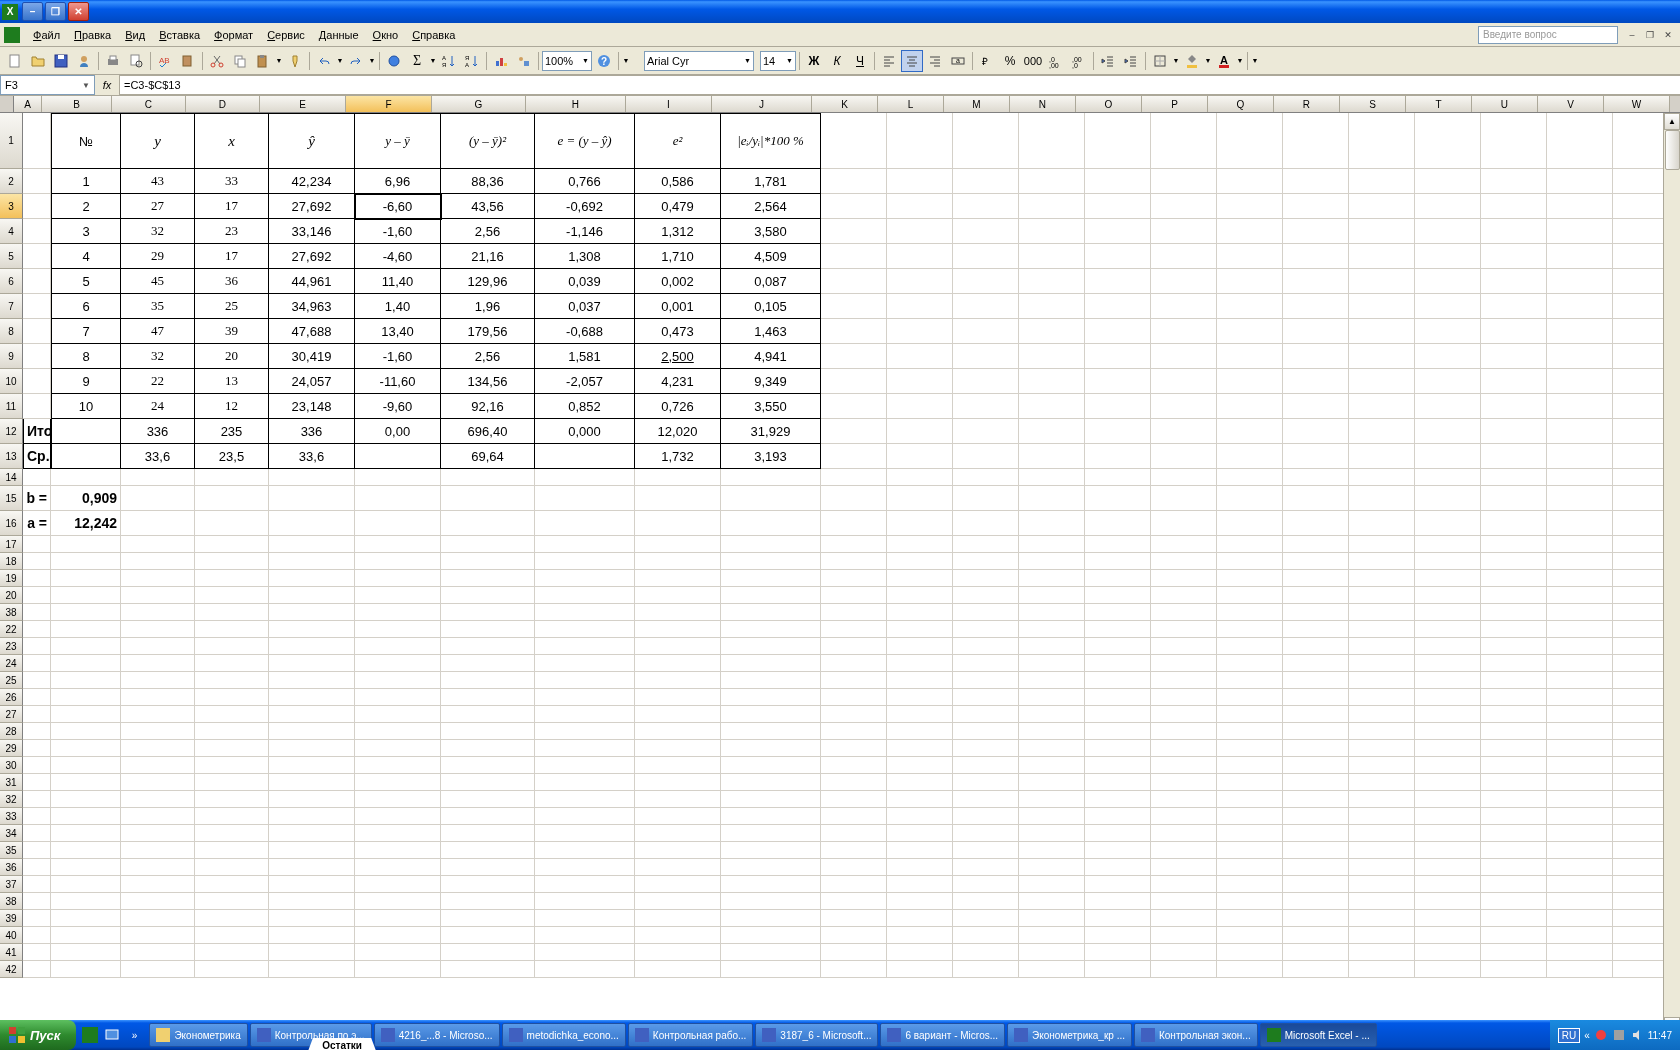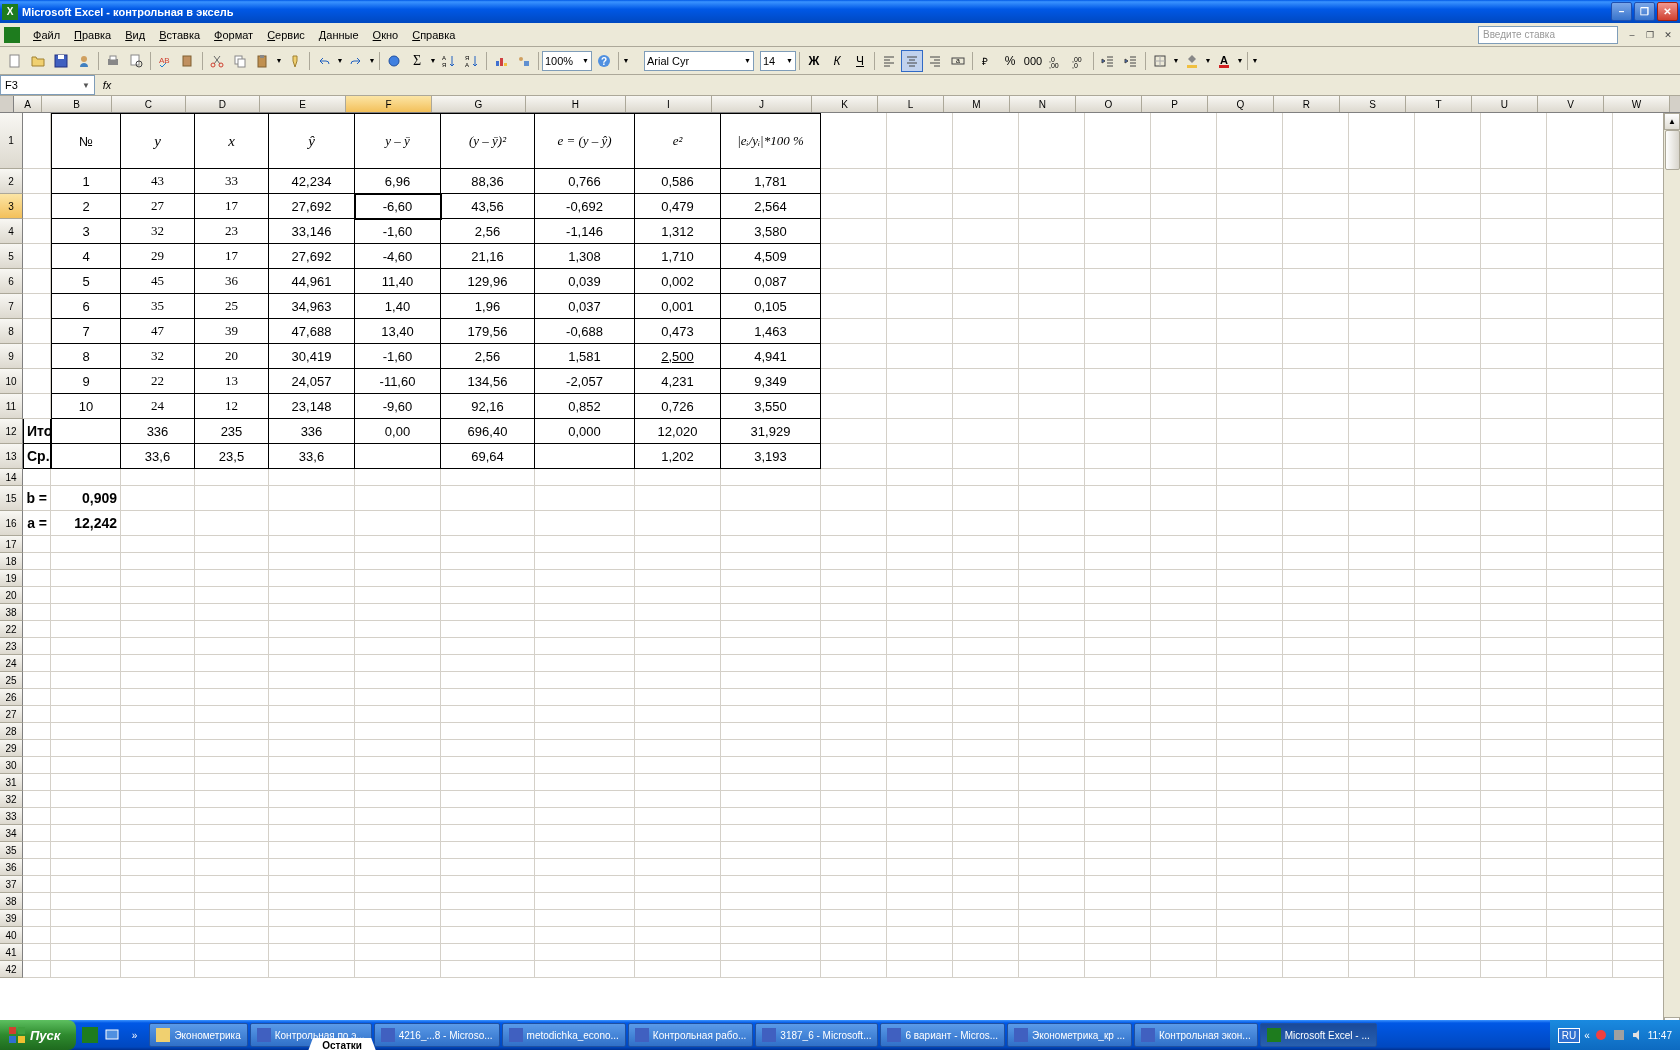--- a/index.html
+++ b/index.html
@@ -81,42 +81,41 @@
 .tray { margin-left: auto; height: 30px; background: linear-gradient(to bottom, #1a8ae0, #0d6ac0); padding: 0 8px; display: flex; align-items: center; gap: 4px; color: white; font-size: 10px; }
 .tray .ico { width: 14px; height: 14px; }
 
 .icon-svg { width: 16px; height: 16px; }
 </style>
 </head>
 <body>
 
 <div class="title-bar">
   <div class="app-icon">X</div>
-  <div class="title-text">Microsoft Excel - контрольная в эксель</div>
   <div class="win-btns">
     <div class="win-btn">–</div>
     <div class="win-btn">❐</div>
     <div class="win-btn close">✕</div>
   </div>
 </div>
 
 <div class="menu-bar">
   <div class="app-icon-sm"></div>
   <div id="menu-items" style="display: flex;">
       <div class="menu-item"><u>Ф</u>айл</div>
       <div class="menu-item"><u>П</u>равка</div>
       <div class="menu-item"><u>В</u>ид</div>
       <div class="menu-item"><u>В</u>ставка</div>
       <div class="menu-item"><u>Ф</u>ормат</div>
       <div class="menu-item"><u>С</u>ервис</div>
       <div class="menu-item"><u>Д</u>анные</div>
       <div class="menu-item"><u>О</u>кно</div>
       <div class="menu-item"><u>С</u>правка</div>
     </div>
-  <div class="question-box">Введите ставка</div>
+  <div class="question-box">Введите вопрос</div>
   <div class="doc-btns">
     <div class="doc-btn">–</div>
     <div class="doc-btn">❐</div>
     <div class="doc-btn">✕</div>
   </div>
 </div>
 
 <div class="toolbar">
   <div class="tb-btn">
       <svg class="icon-svg" viewBox="0 0 16 16">
@@ -357,20 +356,21 @@
   <div class="tb-sep"></div>
   <div class="tb-arrow">▼</div>
 </div>
 
 <div class="formula-bar">
   <div class="name-box">
       <span>F3</span>
       <span class="arrow">▼</span>
     </div>
   <div class="fx">fx</div>
+  <div class="formula-input">=C3-$C$13</div>
 </div>
 
 <div class="grid-area">
   <div class="col-headers">
     <div class="corner"></div>
     <div id="col-headers-inner" style="display:flex">
         <div class="col-h" style="width: 28px;">A</div>
         <div class="col-h" style="width: 70px;">B</div>
         <div class="col-h" style="width: 74px;">C</div>
         <div class="col-h" style="width: 74px;">D</div>
@@ -713,21 +713,21 @@
         <div class="row" style="height: 25px;">
           <div class="row-h">13</div>
           <div class="cell bold bordered bord-l" style="width: 28px; font-size: 14px;">Ср.значение</div>
           <div class="cell bordered center bord-l" style="width: 70px;"></div>
           <div class="cell bordered center" style="width: 74px;">33,6</div>
           <div class="cell bordered center" style="width: 74px;">23,5</div>
           <div class="cell bordered center" style="width: 86px;">33,6</div>
           <div class="cell bordered center" style="width: 86px;"></div>
           <div class="cell bordered center" style="width: 94px;">69,64</div>
           <div class="cell bordered center" style="width: 100px;"></div>
-          <div class="cell bordered center" style="width: 86px;">1,202</div>
+          <div class="cell bordered center" style="width: 86px;">1,732</div>
           <div class="cell bordered center" style="width: 100px;">3,193</div>
           <div class="cell" style="width: 66px;"></div>
           <div class="cell" style="width: 66px;"></div>
           <div class="cell" style="width: 66px;"></div>
           <div class="cell" style="width: 66px;"></div>
           <div class="cell" style="width: 66px;"></div>
           <div class="cell" style="width: 66px;"></div>
           <div class="cell" style="width: 66px;"></div>
           <div class="cell" style="width: 66px;"></div>
           <div class="cell" style="width: 66px;"></div>

